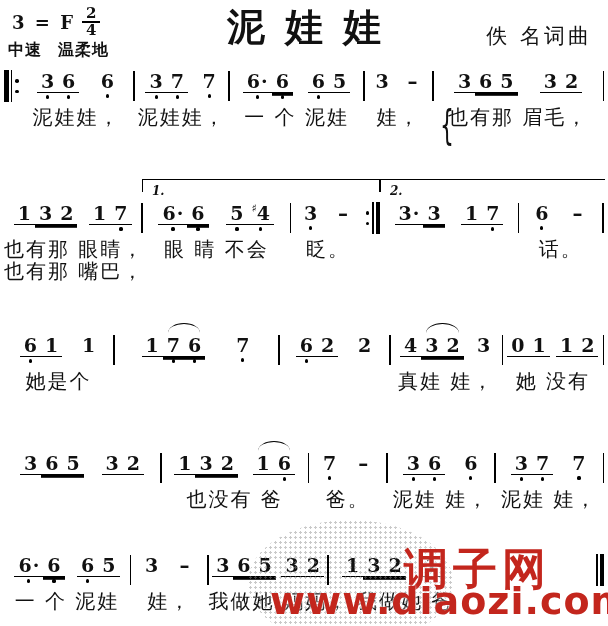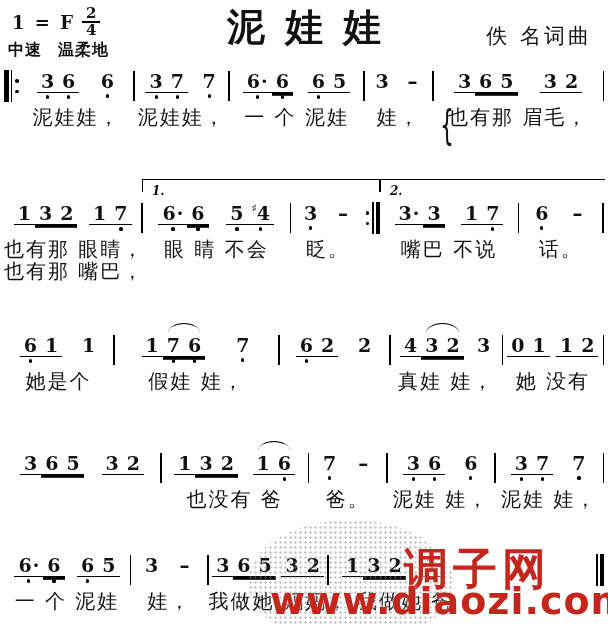--- a/index.html
+++ b/index.html
@@ -55,21 +55,21 @@
   .sitename{position:absolute;left:404px;top:540px;font-size:44px;font-weight:700;letter-spacing:5px;
             color:var(--wm,#c3261d);z-index:5;white-space:nowrap;text-shadow:0 0 3px #fff;}
   .siteurl{position:absolute;left:270px;top:579px;font-size:38px;font-weight:700;letter-spacing:1px;
            color:var(--wm,#c3261d);z-index:5;white-space:nowrap;text-shadow:0 0 3px #fff;}
 </style>
 </head>
 <body>
 
 <div class="page">
 
-  <div class="key">1 = F</div>
+  <div class="key">3 = F</div>
   <div class="ts">
     <b>2</b>
     <b>4</b>
   </div>
   <div class="tempo">
     <span>中速</span><span>温柔地</span>
   </div>
   <h1 class="title">泥娃娃</h1>
   <div class="credit">佚 名词曲</div>
 
@@ -322,21 +322,20 @@
                 <span class="bd"></span>
               </span>
               <span class="nt">
                 <span class="c u">7</span>
                 <span class="bd">
                   <i class="dot"></i>
                 </span>
               </span>
             </span>
           </div>
-          <div class="lyr">嘴巴 不说</div>
           <div class="lyr2"></div>
         </div>
         <div class="sepbar"></div>
         <div class="measure" style="flex-grow: 85;">
           <div class="nrow">
             <span class="nt">
               <span class="c">6</span>
               <span class="bd">
                 <i class="dot"></i>
               </span>
@@ -393,21 +392,20 @@
                 </span>
               </span>
             </span>
             <span class="nt">
               <span class="c">7</span>
               <span class="bd">
                 <i class="dot"></i>
               </span>
             </span>
           </div>
-          <div class="lyr">假娃  娃，</div>
         </div>
         <div class="sepbar"></div>
         <div class="measure" style="flex-grow: 110;">
           <div class="nrow">
             <span class="grp">
               <span class="nt">
                 <span class="c u">6</span>
                 <span class="bd">
                   <i class="dot"></i>
                 </span>

